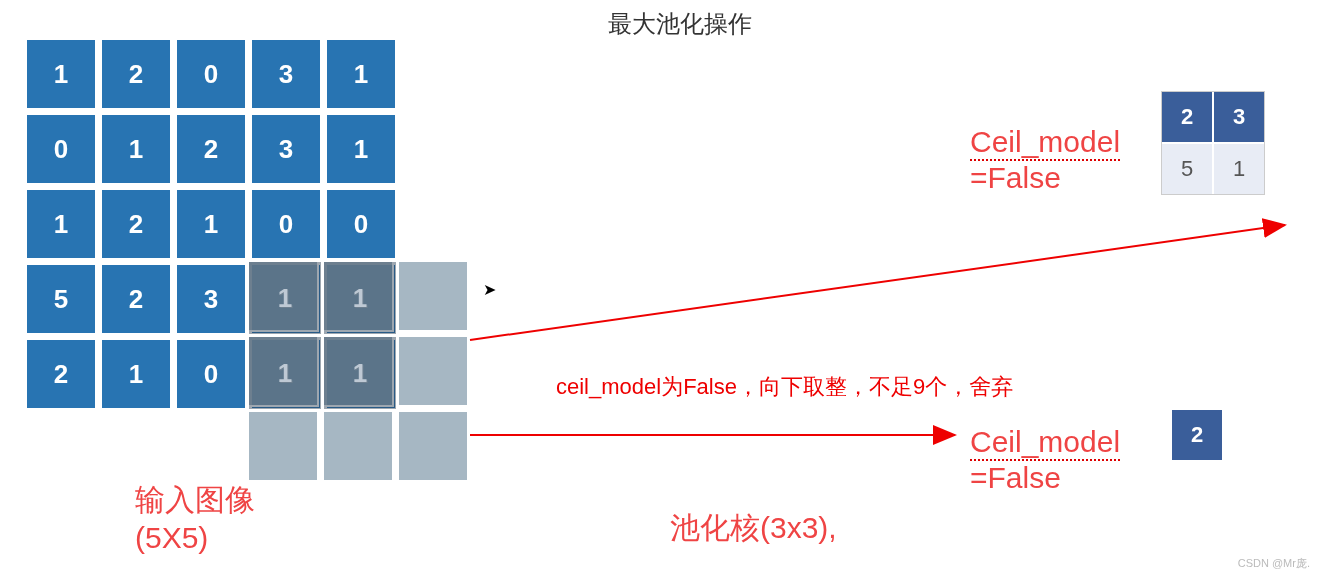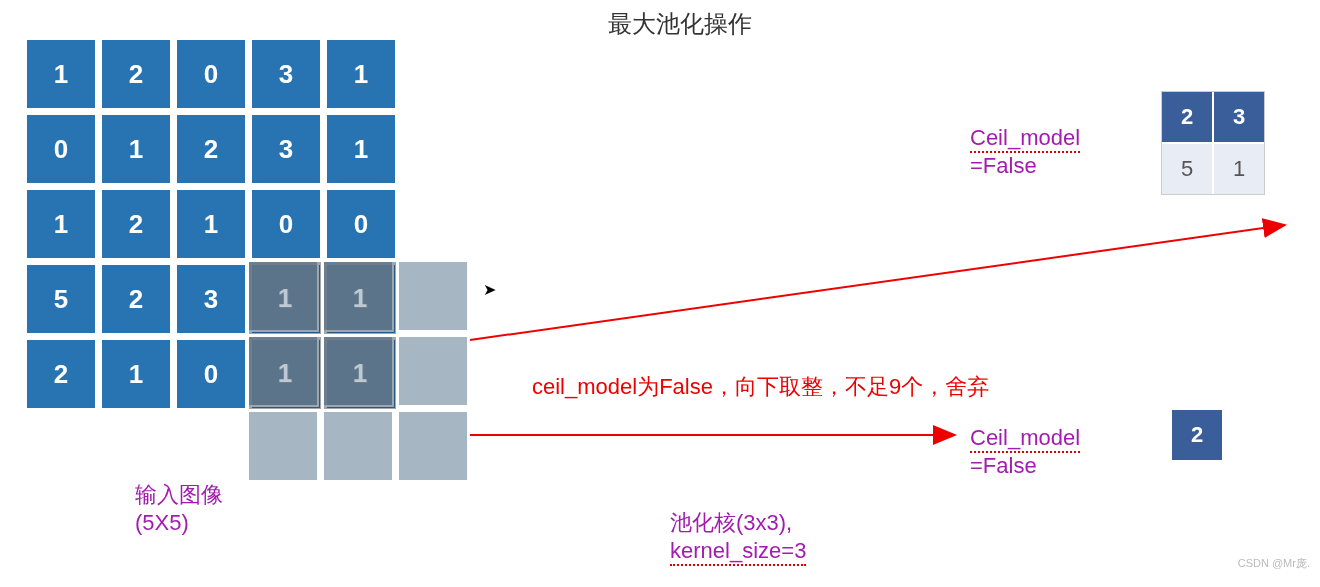--- a/index.html
+++ b/index.html
@@ -56,21 +56,21 @@
     width: 72px;
     height: 72px;
     background: rgba(40,60,80,0.45);
     display: flex;
     align-items: center;
     justify-content: center;
     color: rgba(200,210,220,0.9);
     font-size: 26px;
     font-weight: bold;
   }
-  .label { position: absolute; font-size: 22px; color: #a21caf; }
+  .label { position: absolute; font-size: 30px; color: #ef4444; }
   .underline { border-bottom: 2px dotted #d00; display: inline-block; }
   .red-text { color: #e00; font-size: 22px; position: absolute; }
   .ceil-true-out {
     position: absolute;
     top: 92px;
     left: 1162px;
     display: grid;
     grid-template-columns: 50px 50px;
     grid-template-rows: 50px 50px;
     gap: 2px;
@@ -146,34 +146,33 @@
 
 <div class="cursor">➤</div>
 
 <div class="label" style="top:480px;left:135px">
   <span>输入图像</span><br>
   <span>(5X5)</span>
 </div>
 
 <div class="label" style="top:508px;left:670px">
   <span>池化核(3x3),</span><br>
-  <span class="underline">kernel_size=3</span>
 </div>
 
 <div class="label" style="top:125px;left:970px">
   <span class="underline">Ceil_model</span><br>
   <span>=False</span>
 </div>
 
 <div class="label" style="top:425px;left:970px">
   <span class="underline">Ceil_model</span><br>
   <span>=False</span>
 </div>
 
-<div class="red-text" style="top:372px;left:532px">ceil_model为False，向下取整，不足9个，舍弃</div>
+<div class="red-text" style="top:372px;left:556px">ceil_model为False，向下取整，不足9个，舍弃</div>
 
 <div class="ceil-true-out">
   <div class="out-dark">2</div>
   <div class="out-dark">3</div>
   <div class="out-light">5</div>
   <div class="out-light">1</div>
 </div>
 
 <div class="ceil-false-out">2</div>
 

